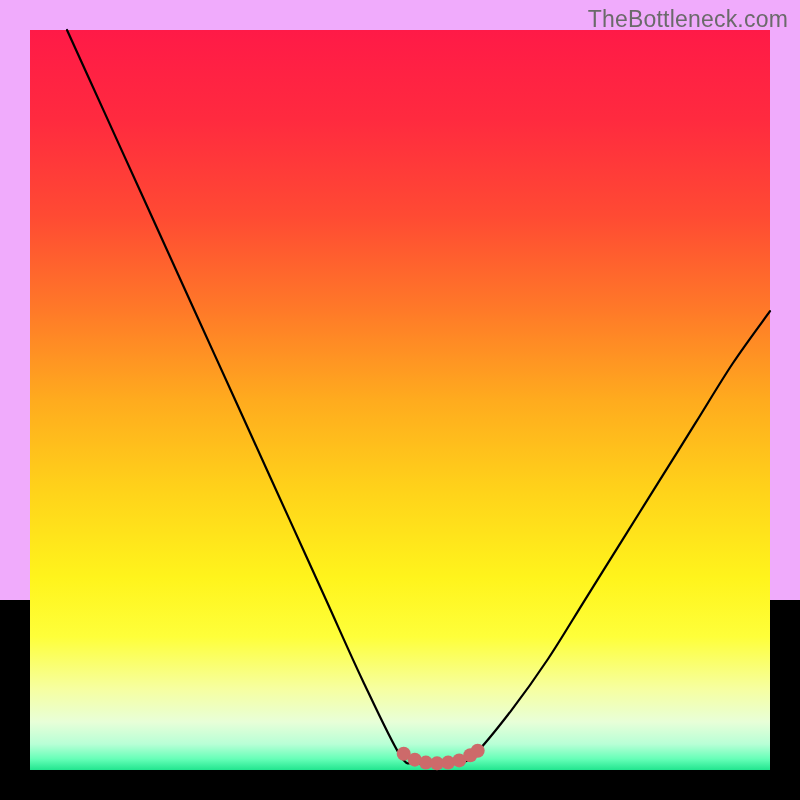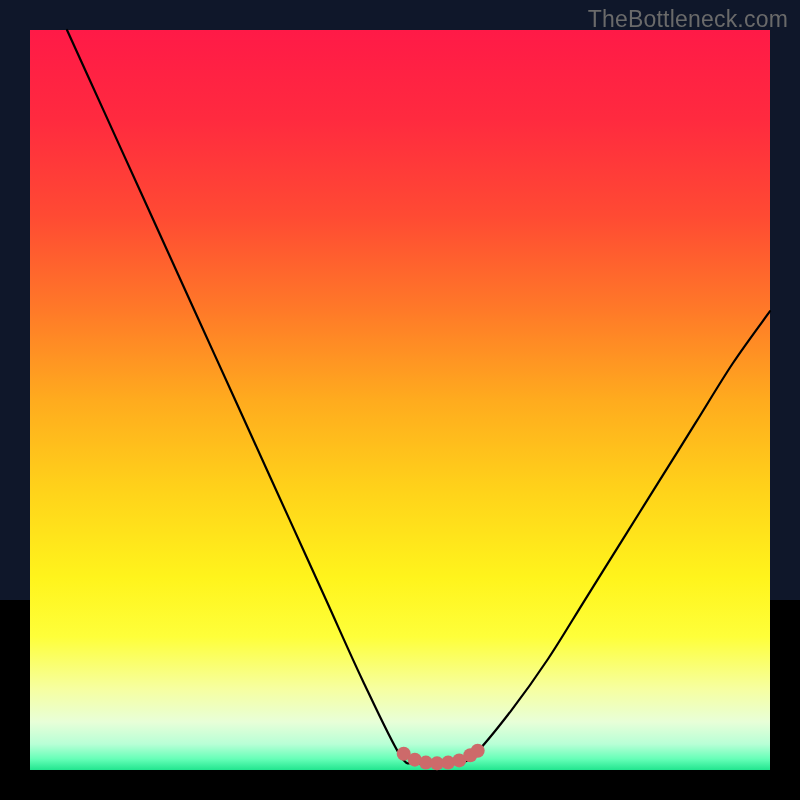--- a/index.html
+++ b/index.html
@@ -10,21 +10,21 @@
     background: #000;
     overflow: hidden;
     font-family: Arial, Helvetica, sans-serif;
   }
   .frame {
     position: absolute;
     left: 0;
     top: 0;
     width: 800px;
     height: 600px;
-    background: #0f172a;
+    background: #f0abfc;
     text-align: right;
   }
   .plot-area {
     position: absolute;
     left: 30px;
     top: 30px;
     width: 740px;
     height: 740px;
   }
   .gradient {

